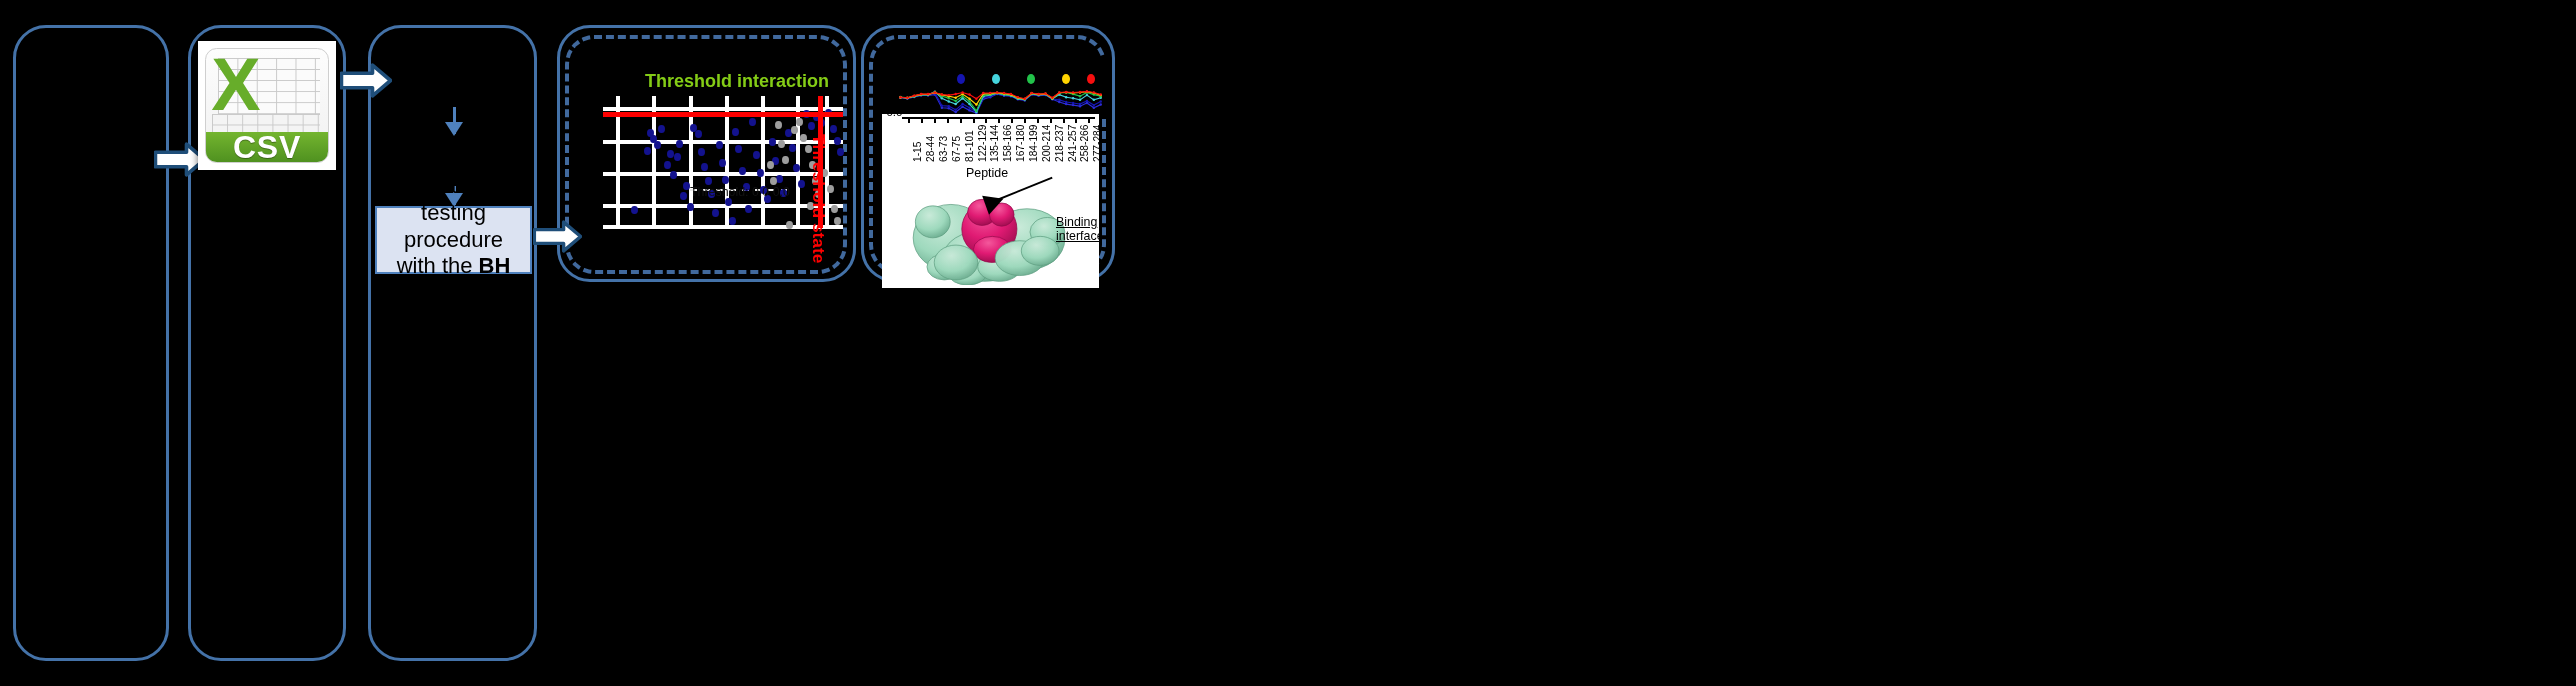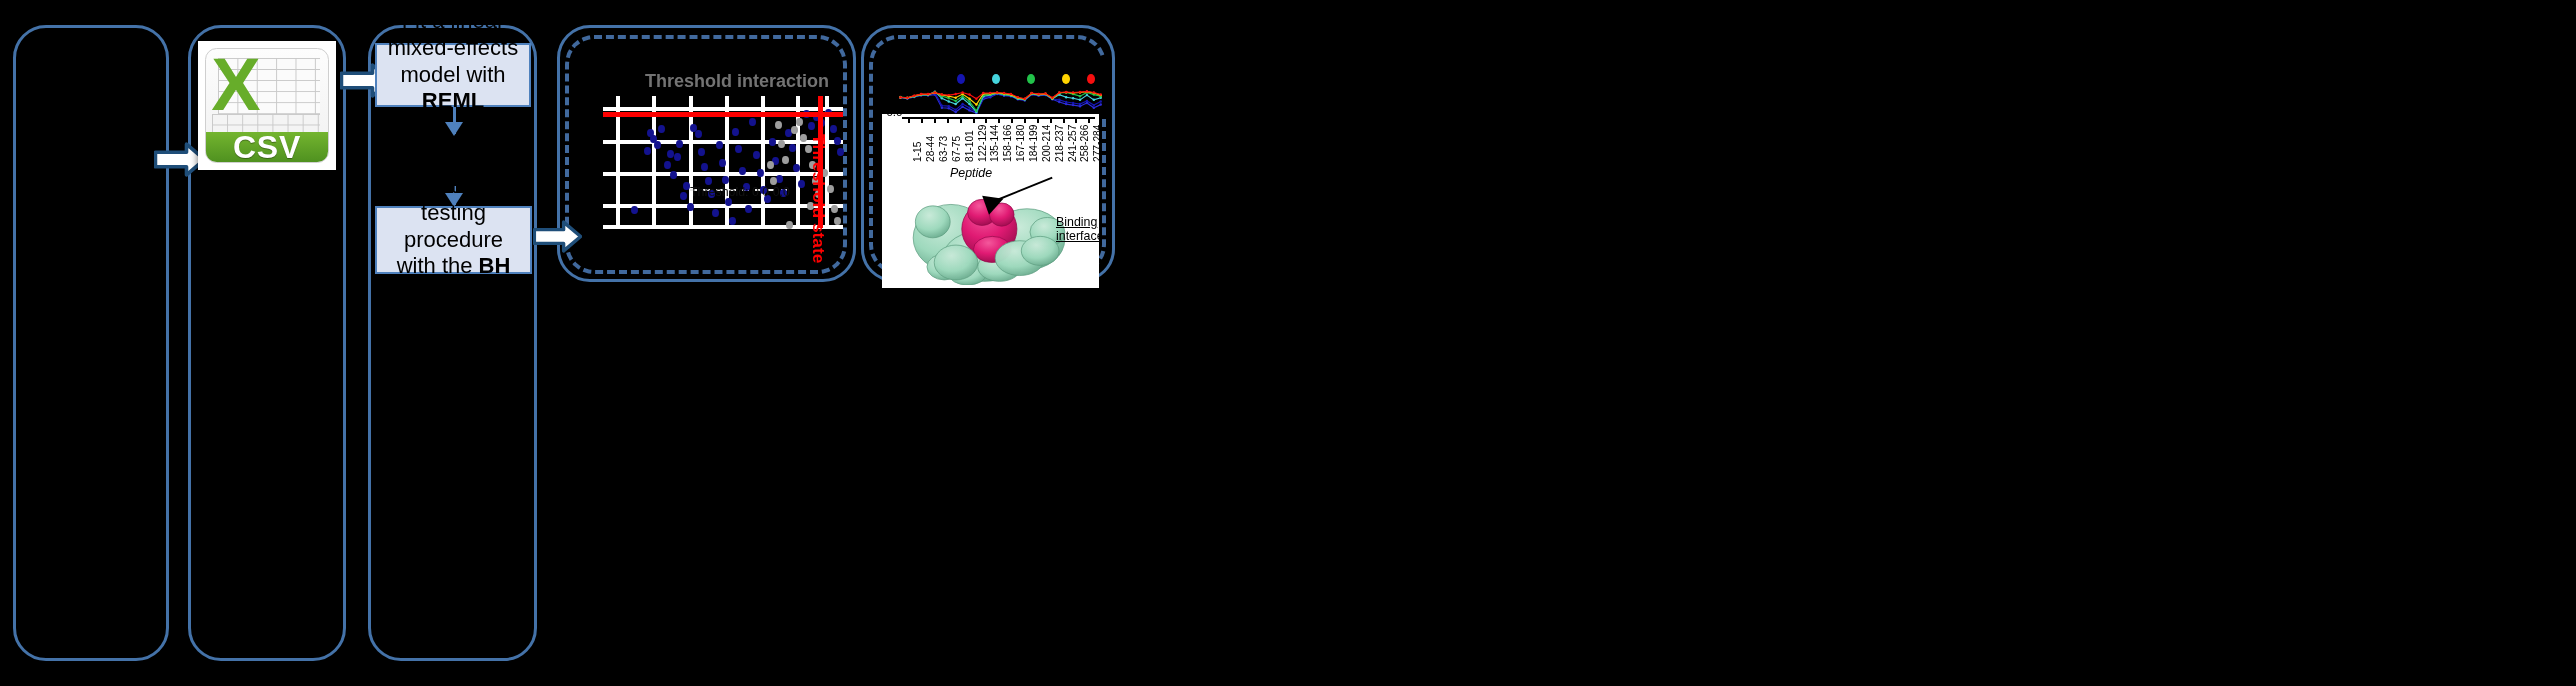--- a/index.html
+++ b/index.html
@@ -96,21 +96,21 @@
     border-left: 9.4px solid transparent;
     border-right: 9.4px solid transparent;
     border-top: 14.5px solid #4f81bd;
   }
   .block-arrow { position: absolute; }
   .block-arrow svg { display: block; width: 100%; height: 100%; }
 
   
   .scatter-wrap { position: absolute; }
   .scatter-title {
-    position: absolute; color: #737373; font-weight: bold;
+    position: absolute; color: #84cc16; font-weight: bold;
     font-size: 18px; white-space: nowrap;
     font-family: "Liberation Sans", sans-serif;
   }
   .scatter-plot { position: absolute; background: #000; }
   .grid-line-h { position: absolute; left: 0; right: 0; height: 4.4px; background: #ffffff; }
   .grid-line-v { position: absolute; top: 0; bottom: 0; width: 4.4px; background: #ffffff; }
   .red-h { position: absolute; left: 0; right: 0; height: 5.8px; background: #ff0000; z-index: 6; }
   .red-v { position: absolute; top: 0; bottom: 0; width: 5.1px; background: #ff0000; z-index: 6; }
   .dot { position: absolute; border-radius: 50%; }
   .dot.blue { background: #13128e; }
@@ -176,25 +176,20 @@
   </div>
 
   <div class="stage-box" style="left:368px; top:25.4px; width:169px; height:636px;"></div>
 
   <div class="block-arrow" style="left:340px; top:63px; width:52px; height:35px;">
     <svg viewBox="0 0 72 48" preserveAspectRatio="none">
       <polygon points="2,14 45,14 45,3 70,24 45,45 45,34 2,34" fill="#ffffff" stroke="#1f4e79" stroke-width="5" stroke-linejoin="round"></polygon>
     </svg>
   </div>
 
-  <div class="proc-box" style="left:375px; top:43px; width:156px; height:64px;">
-    <div>
-      <span>Fit a linear mixed-effects model with </span><b>REML</b><span> estimates</span>
-    </div>
-  </div>
 
   <div class="v-arrow" style="left:376px; top:107px; width:156px; height:27px;">
     <div class="shaft"></div>
     <div class="head"></div>
   </div>
 
 
   <div class="v-arrow" style="left:376px; top:186px; width:156px; height:19px;">
     <div class="shaft"></div>
     <div class="head"></div>
@@ -551,21 +546,21 @@
         <div class="pep-label" style="left: 120px; top: 48px; font-size: 10.2px;">158-166</div>
         <div class="pep-label" style="left: 133px; top: 48px; font-size: 10.2px;">167-180</div>
         <div class="pep-label" style="left: 146px; top: 48px; font-size: 10.2px;">184-199</div>
         <div class="pep-label" style="left: 159px; top: 48px; font-size: 10.2px;">200-214</div>
         <div class="pep-label" style="left: 172px; top: 48px; font-size: 10.2px;">218-237</div>
         <div class="pep-label" style="left: 185px; top: 48px; font-size: 10.2px;">241-257</div>
         <div class="pep-label" style="left: 197px; top: 48px; font-size: 10.2px;">258-266</div>
         <div class="pep-label" style="left: 210px; top: 48px; font-size: 10.2px;">277-284</div>
       </div>
 
-    <div class="axis-title" style="left:68px; top:52px; font-size:12.4px;font-style:italic;">Peptide</div>
+    <div class="axis-title" style="left:84px; top:52px; font-size:12.4px;">Peptide</div>
 
     <div class="protein" style="left:29px; top:73px; width:156px; height:98px;">
       <svg viewBox="0 0 215 135" preserveAspectRatio="none" style="width:100%;height:100%;">
         <defs>
           <radialGradient id="gR" cx="40%" cy="30%" r="75%">
             <stop offset="0%" stop-color="#c9ead9"></stop>
             <stop offset="60%" stop-color="#9ed9bd"></stop>
             <stop offset="100%" stop-color="#6aab8e"></stop>
           </radialGradient>
           <radialGradient id="gP" cx="40%" cy="25%" r="75%">

